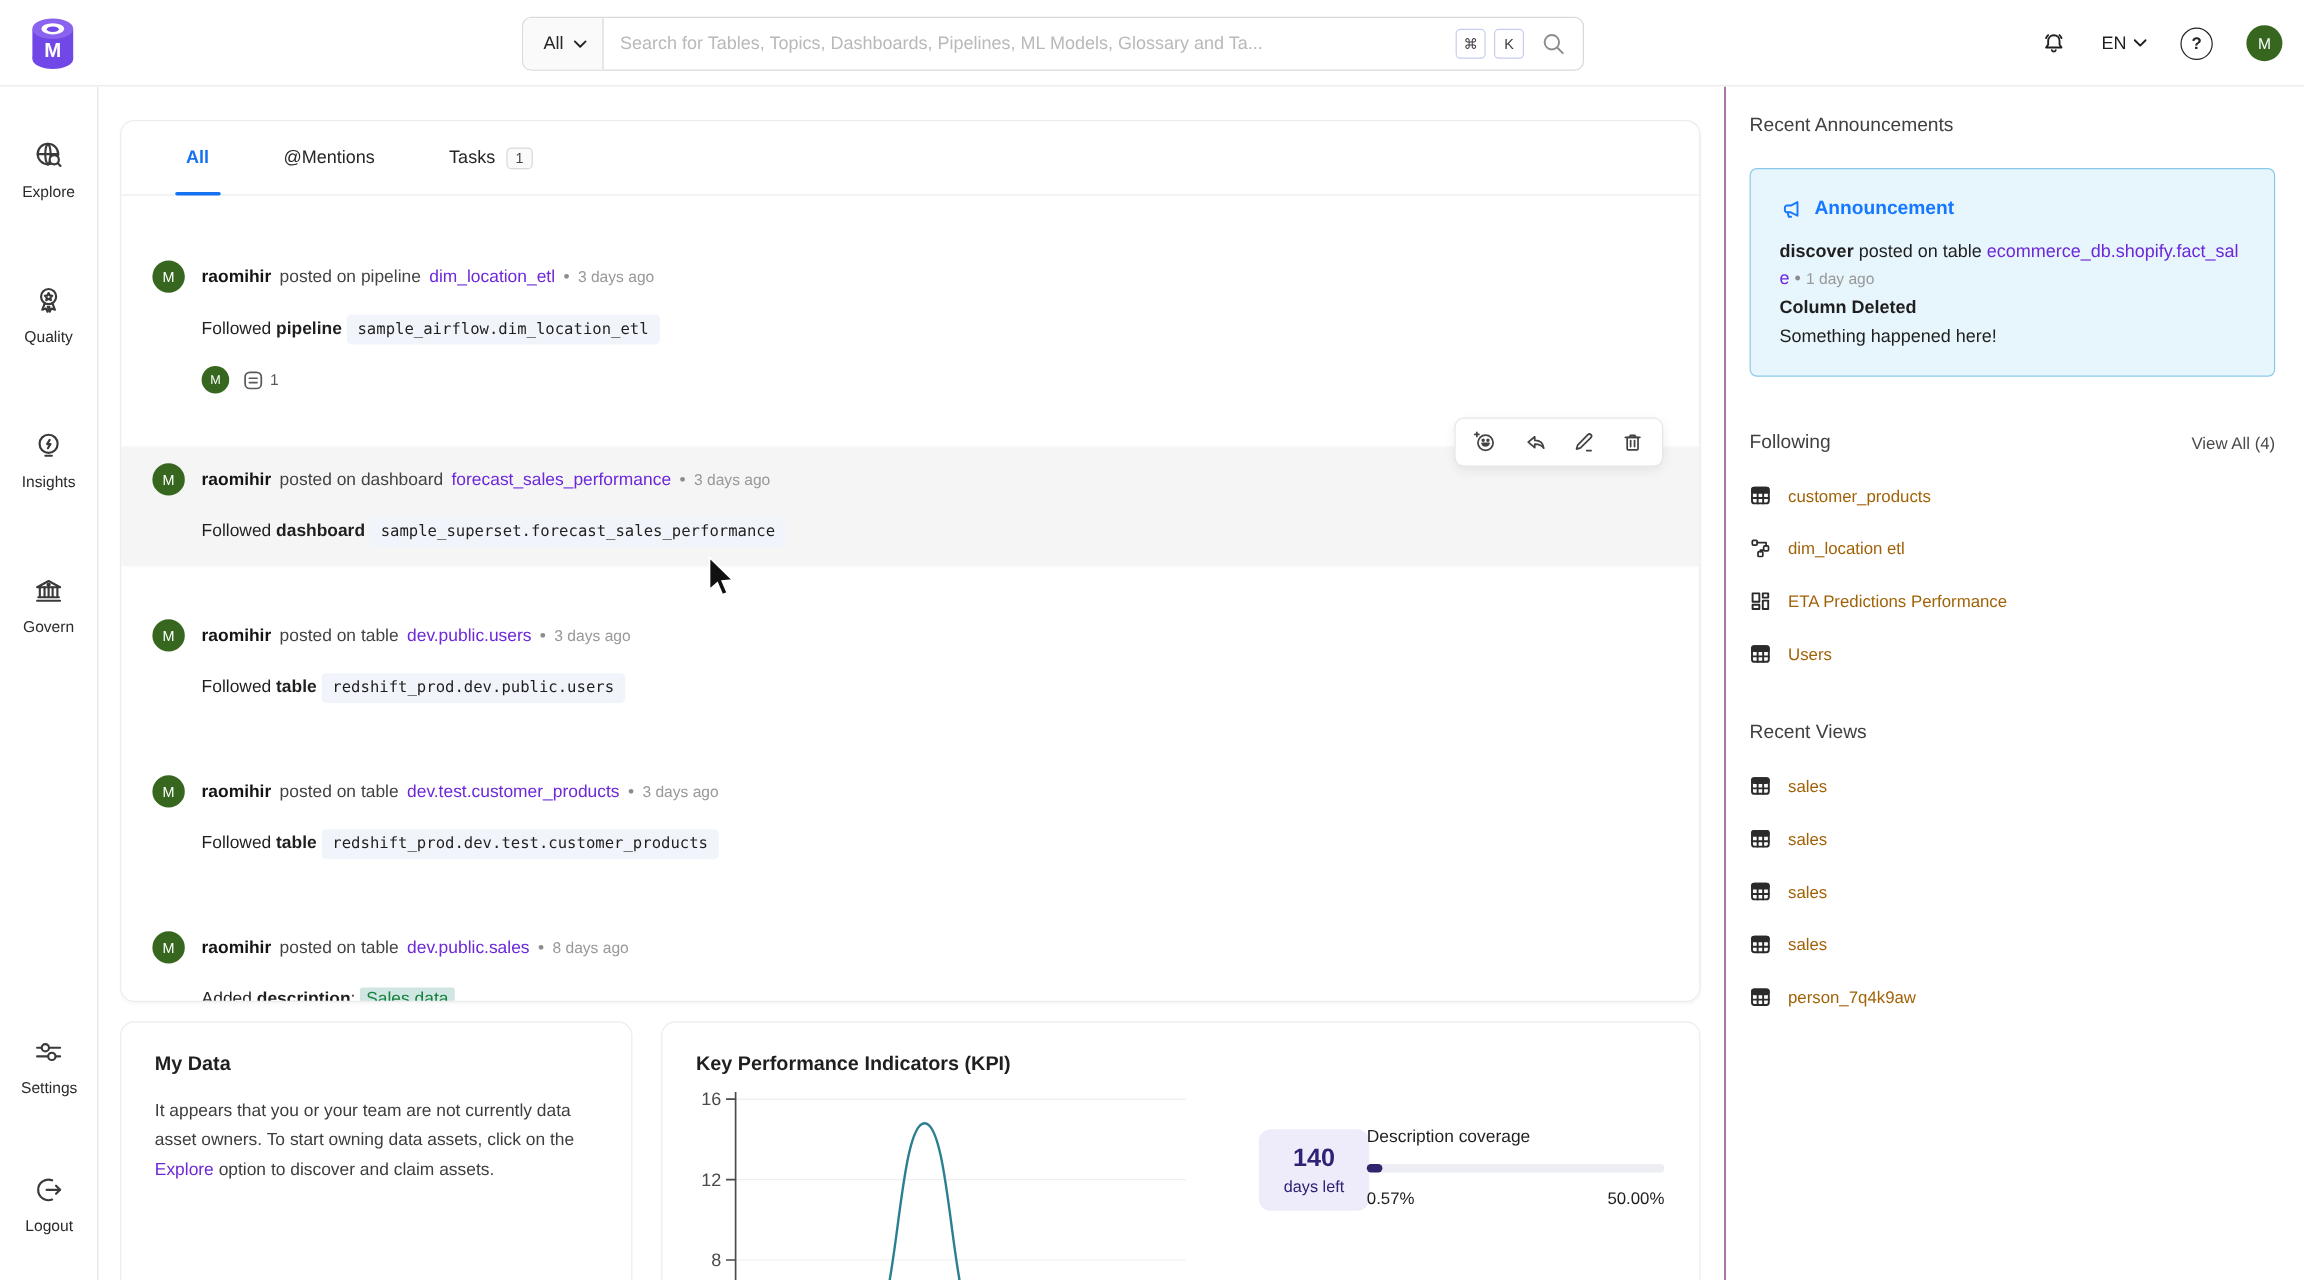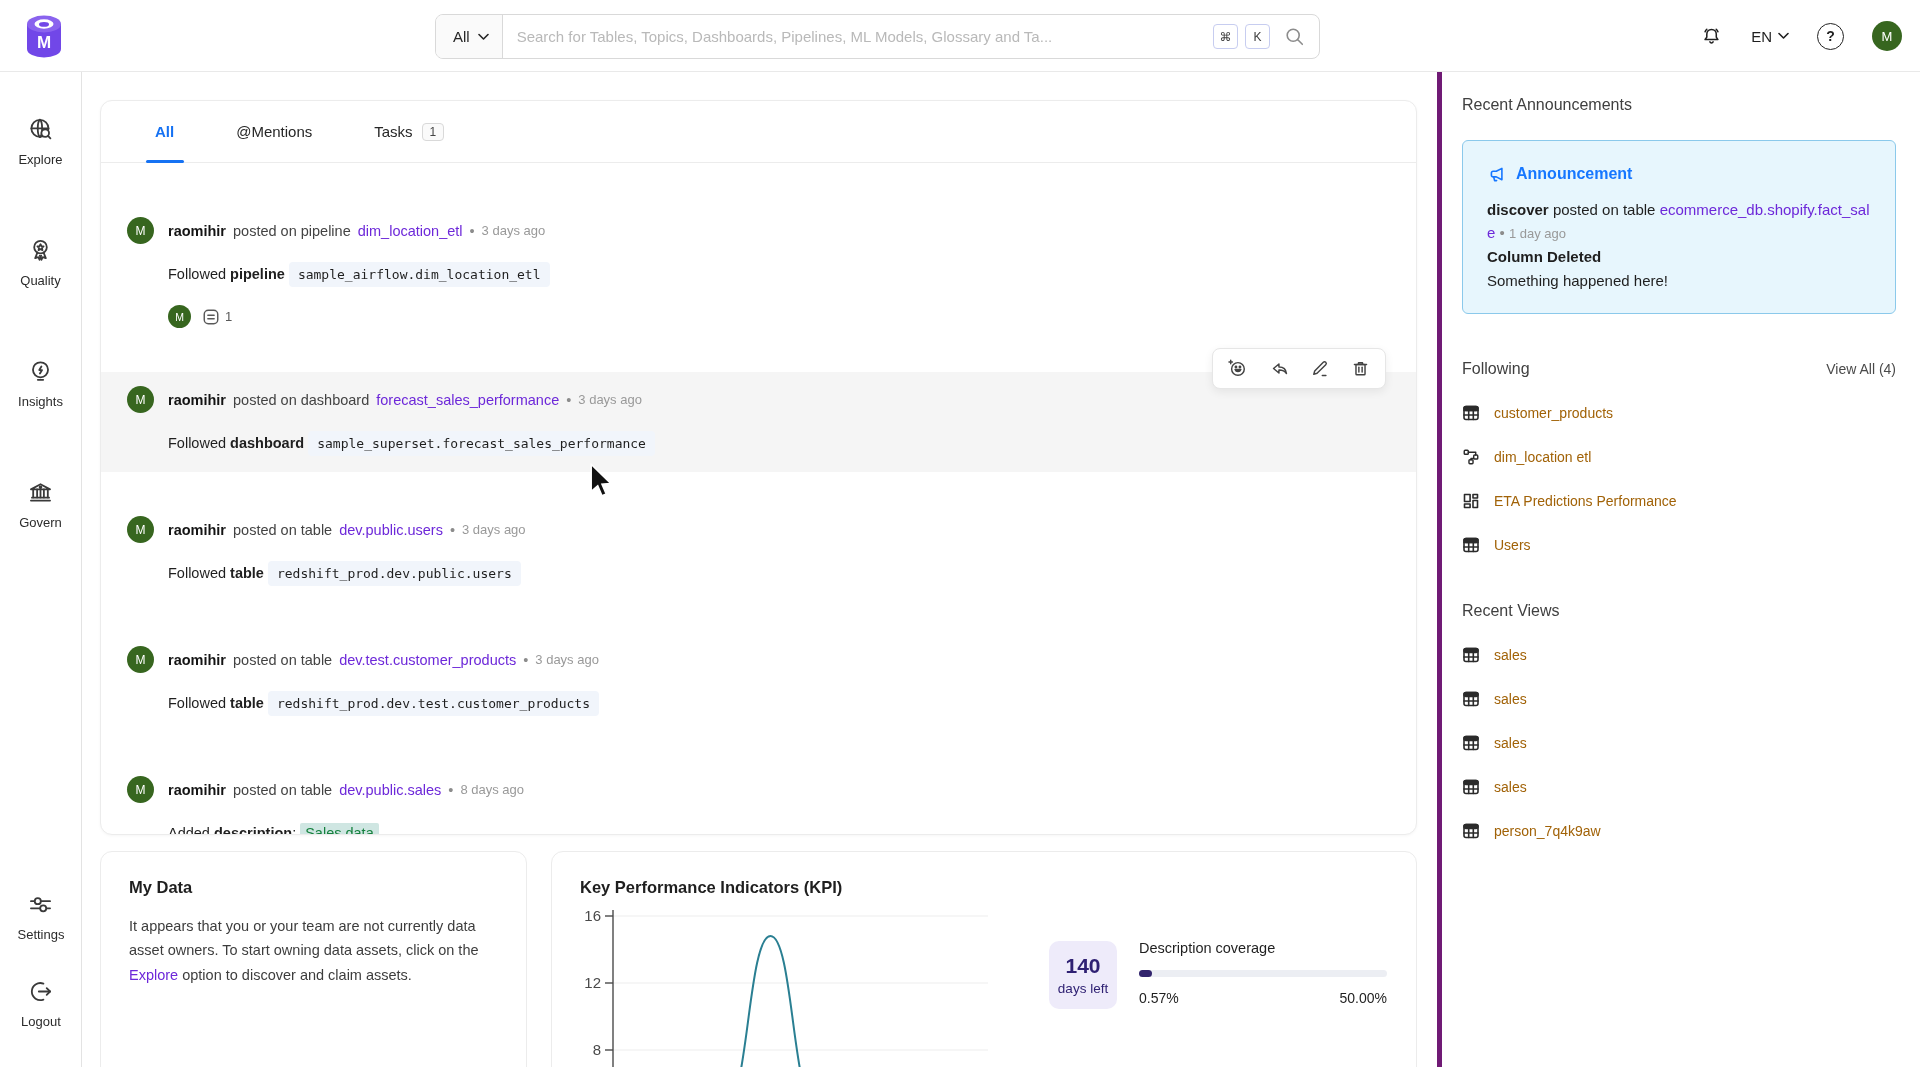--- a/index.html
+++ b/index.html
@@ -23,21 +23,21 @@
   .icon-btn{border:none;background:none;color:#1f1f1f;cursor:pointer;padding:0}
   .lang{display:flex;align-items:center;gap:6px;font-size:15px;color:#1f1f1f;border:none;background:none;cursor:pointer}
   .help-btn{width:27px;height:27px;border:1.8px solid #222;border-radius:50%;display:flex;align-items:center;justify-content:center;font-size:14px;font-weight:bold;background:none;cursor:pointer;color:#222}
   .avatar{width:30px;height:30px;border-radius:50%;background:#37661f;color:#fff;display:flex;align-items:center;justify-content:center;font-size:13px;cursor:pointer;border:none}
 
   
   .sidenav{position:absolute;top:72px;left:0;bottom:0;width:82px;background:#fff;border-right:1px solid #e3e3e3;display:flex;flex-direction:column;align-items:center;padding-top:44px;z-index:5}
   .nav-item{display:flex;flex-direction:column;align-items:center;gap:9px;margin-bottom:70px;cursor:pointer;color:#3a3a3a;border:none;background:none}
   .nav-item span{font-size:13px;color:#2b2b2b}
   .sidenav-bottom{position:absolute;bottom:38px;left:0;width:82px;display:flex;flex-direction:column;align-items:center}
-  .sidenav-bottom .nav-item{margin-bottom:36px}
+  .sidenav-bottom .nav-item{margin-bottom:64px}
   .sidenav-bottom .nav-item:last-child{margin-bottom:0}
 
   
   .feed-card{position:absolute;left:100px;top:100px;width:1317px;height:735px;background:#fff;border:1px solid #ececec;border-radius:12px;box-shadow:0 1px 3px rgba(0,0,0,.04);overflow:hidden;z-index:1}
   .tabs{display:flex;align-items:center;gap:62px;height:62px;padding:0 26px 0 54px;border-bottom:1px solid #ececec}
   .tab{position:relative;height:100%;display:flex;align-items:center;gap:9px;font-size:15px;color:#262626;cursor:pointer;border:none;background:none}
   .tab.active{color:#1672f3;font-weight:bold}
   .tab.active::after{content:"";position:absolute;bottom:-1px;left:50%;transform:translateX(-50%);width:38px;height:3px;background:#1672f3;border-radius:2px}
   .tab-count{border:1px solid #d9d9d9;background:#fafafa;border-radius:4px;font-size:12px;color:#454545;padding:1px 7px;font-weight:normal}
   .feed-list{padding-top:40px}
@@ -56,31 +56,31 @@
   .comment-btn{display:flex;align-items:center;gap:5px;border:none;background:none;color:#595959;font-size:13px;cursor:pointer}
   .toolbar{position:absolute;top:-24px;right:30px;background:#fff;border:1px solid #e6e6e6;border-radius:8px;padding:10px 15px;display:flex;gap:22px;box-shadow:0 3px 10px rgba(0,0,0,.07);z-index:3}
   .toolbar .icon-btn{color:#434343}
 
   
   .mydata-card{position:absolute;left:100px;top:851px;width:427px;height:300px;border:1px solid #ececec;border-radius:12px;background:#fff;padding:26px 28px;z-index:1}
   .card-title{font-size:16.5px;font-weight:bold;color:#1f1f1f}
   .mydata-card p{margin-top:17px;font-size:14.5px;line-height:1.68;color:#3d3d3d}
   .kpi-card{position:absolute;left:551px;top:851px;width:866px;height:300px;border:1px solid #ececec;border-radius:12px;background:#fff;padding:26px 28px;z-index:1}
   .kpi-chart{position:absolute;left:26px;top:36px}
-  .kpi-badge{position:absolute;left:497px;top:89px;width:68px;height:68px;background:#eeebfa;border-radius:10px;display:flex;flex-direction:column;align-items:center;justify-content:center;gap:3px}
+  .kpi-badge{position:absolute;left:497px;top:89px;width:92px;height:68px;background:#eeebfa;border-radius:10px;display:flex;flex-direction:column;align-items:center;justify-content:center;gap:3px}
   .kpi-badge .num{font-size:21px;font-weight:bold;color:#2f2173}
   .kpi-badge .lbl{font-size:13.5px;color:#2f2173}
   .coverage{position:absolute;left:587px;top:88px;width:248px}
   .coverage-label{font-size:14.5px;color:#1f1f1f}
   .progress{margin-top:14px;height:7px;background:#eceef3;border-radius:4px;position:relative}
   .progress-fill{position:absolute;left:0;top:0;height:7px;width:13px;background:#32246d;border-radius:4px}
   .coverage-values{margin-top:13px;display:flex;justify-content:space-between;font-size:14px;color:#1f1f1f}
 
   
-  .right-panel{position:absolute;left:1437px;top:72px;right:0;bottom:0;border-left:5px solid #701a75;padding:24px 24px 0 20px;background:#fff}
+  .right-panel{position:absolute;left:1437px;top:72px;right:0;bottom:0;border-left:1px solid #701a75;padding:24px 24px 0 20px;background:#fff}
   .section-title{font-size:16px;color:#404040;font-weight:normal}
   .ann-card{margin-top:26px;background:#e7f6fd;border:1px solid #8bc9eb;border-radius:6px;padding:21px 24px;font-size:15px;line-height:1.55}
   .ann-head{display:flex;align-items:center;gap:10px;color:#1677ff;font-weight:bold;font-size:16px}
   .ann-body{margin-top:11px;color:#1f1f1f}
   .ann-body a{word-break:break-all}
   .ann-title{font-weight:bold;margin-top:1px}
   .panel-row{display:flex;justify-content:space-between;align-items:center;margin-top:46px}
   .view-all{font-size:14px;color:#4a4a4a;cursor:pointer;border:none;background:none}
   .asset-item{display:flex;align-items:center;gap:14px;margin-top:26px;font-size:14px;color:#a16207;cursor:pointer}
   .asset-item .aicon{color:#2b2b2b;flex:none}

